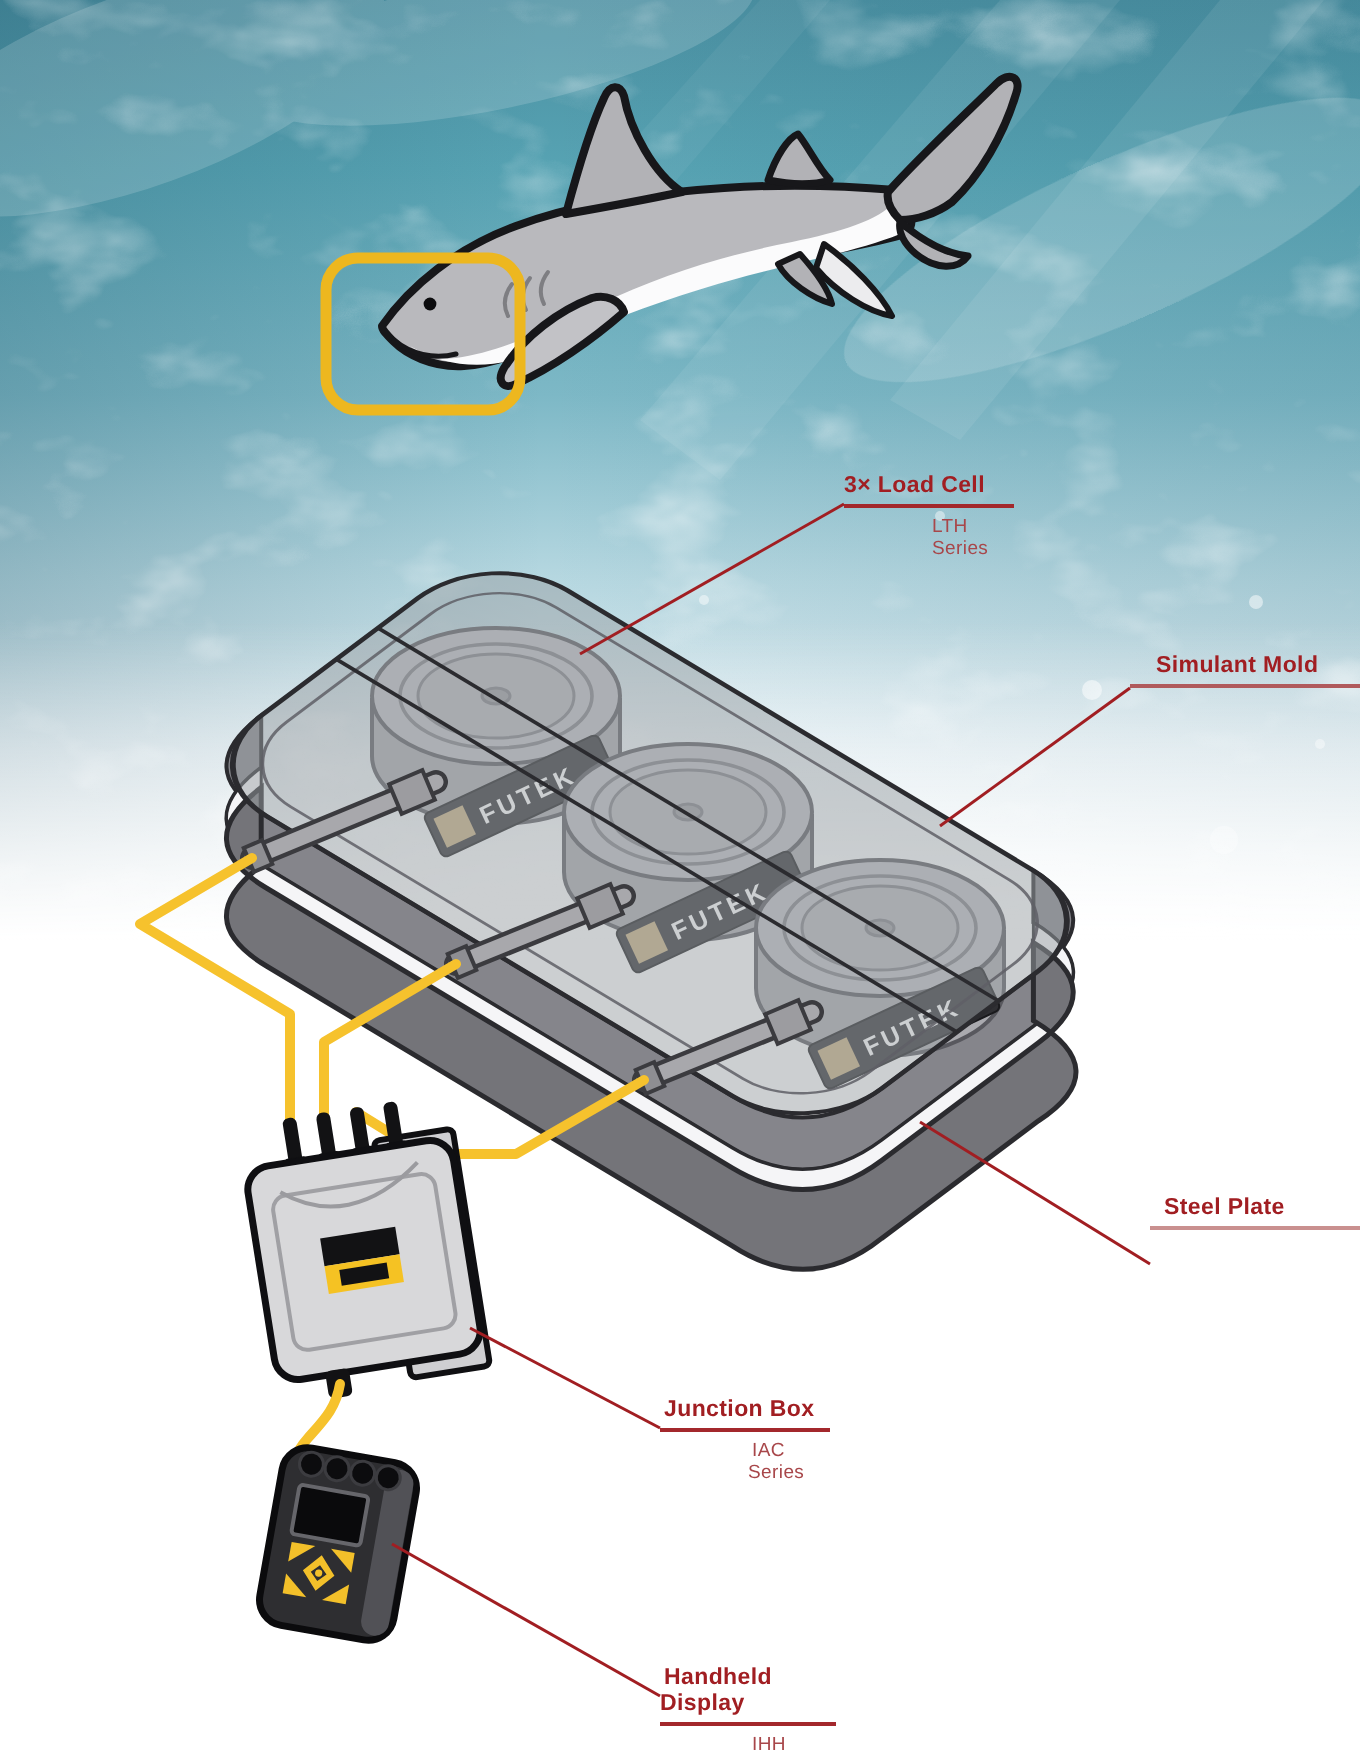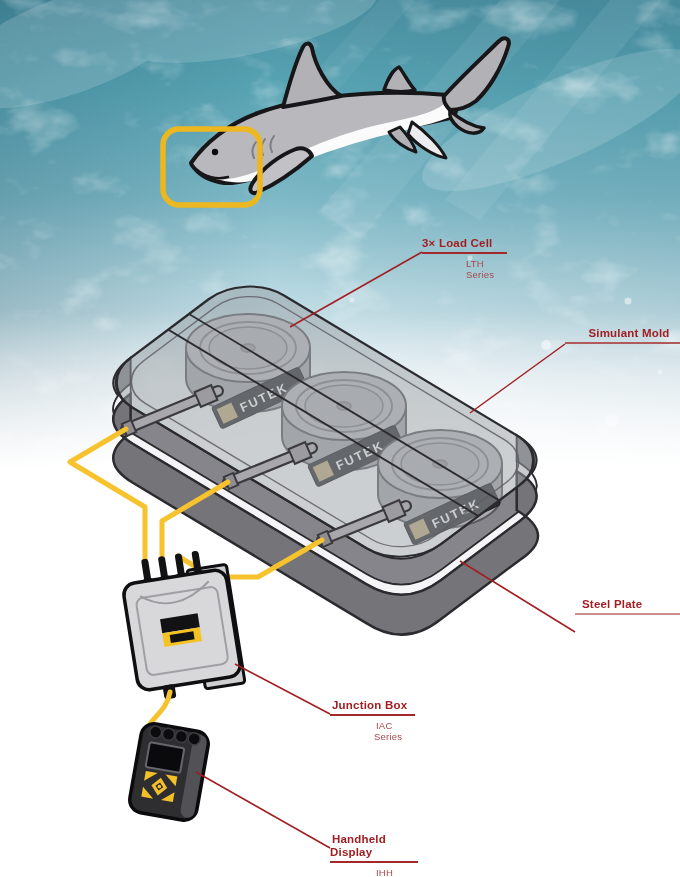--- a/index.html
+++ b/index.html
@@ -5,21 +5,21 @@
   html,body{margin:0;padding:0;background:#fff;}
   .stage{position:relative;width:680px;height:877px;overflow:hidden;background:#fff;
          font-family:"Liberation Sans",sans-serif;}
   .stage svg{position:absolute;left:0;top:0;}
   .callout{position:absolute;}
   .co-title{font-size:11.5px;font-weight:700;color:#A11E22;line-height:13px;
             padding-bottom:2px;border-bottom:2px solid #A3282C;letter-spacing:.2px;}
   .co-sub{font-size:9.5px;color:#A8474A;margin-top:4px;letter-spacing:.2px;padding-left:44px;}
   .u-mid{border-color:#B05A5C;}
   .u-light{border-color:#C9908F;}
-  .ind13{text-indent:13px;text-align:center;}
+  .ind13{text-indent:13px;}
   .ind7{text-indent:7px;}
   .ind2{text-indent:2px;}
 </style>
 </head>
 <body>
 
 <div class="stage">
 <svg width="680" height="877" viewBox="0 0 680 877">
   <defs>
     <linearGradient id="waterV" x1="0" y1="0" x2="0" y2="1">

